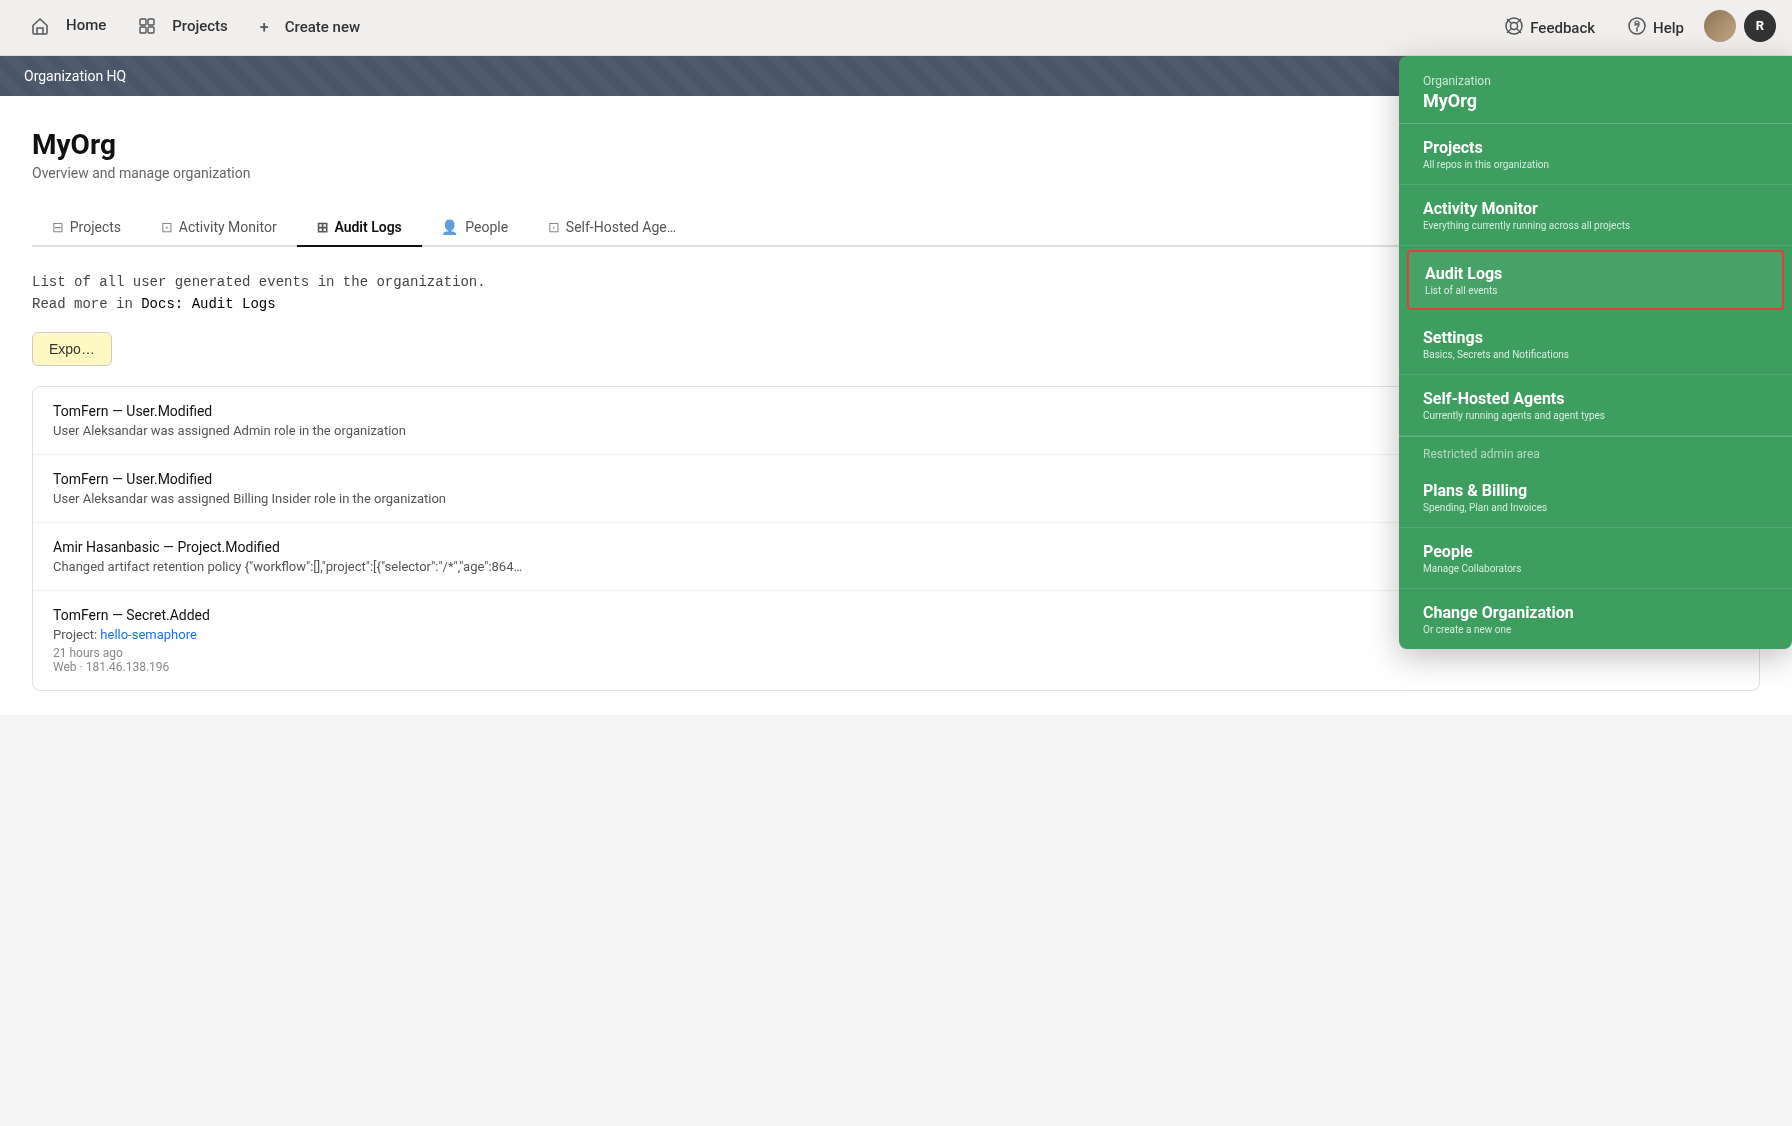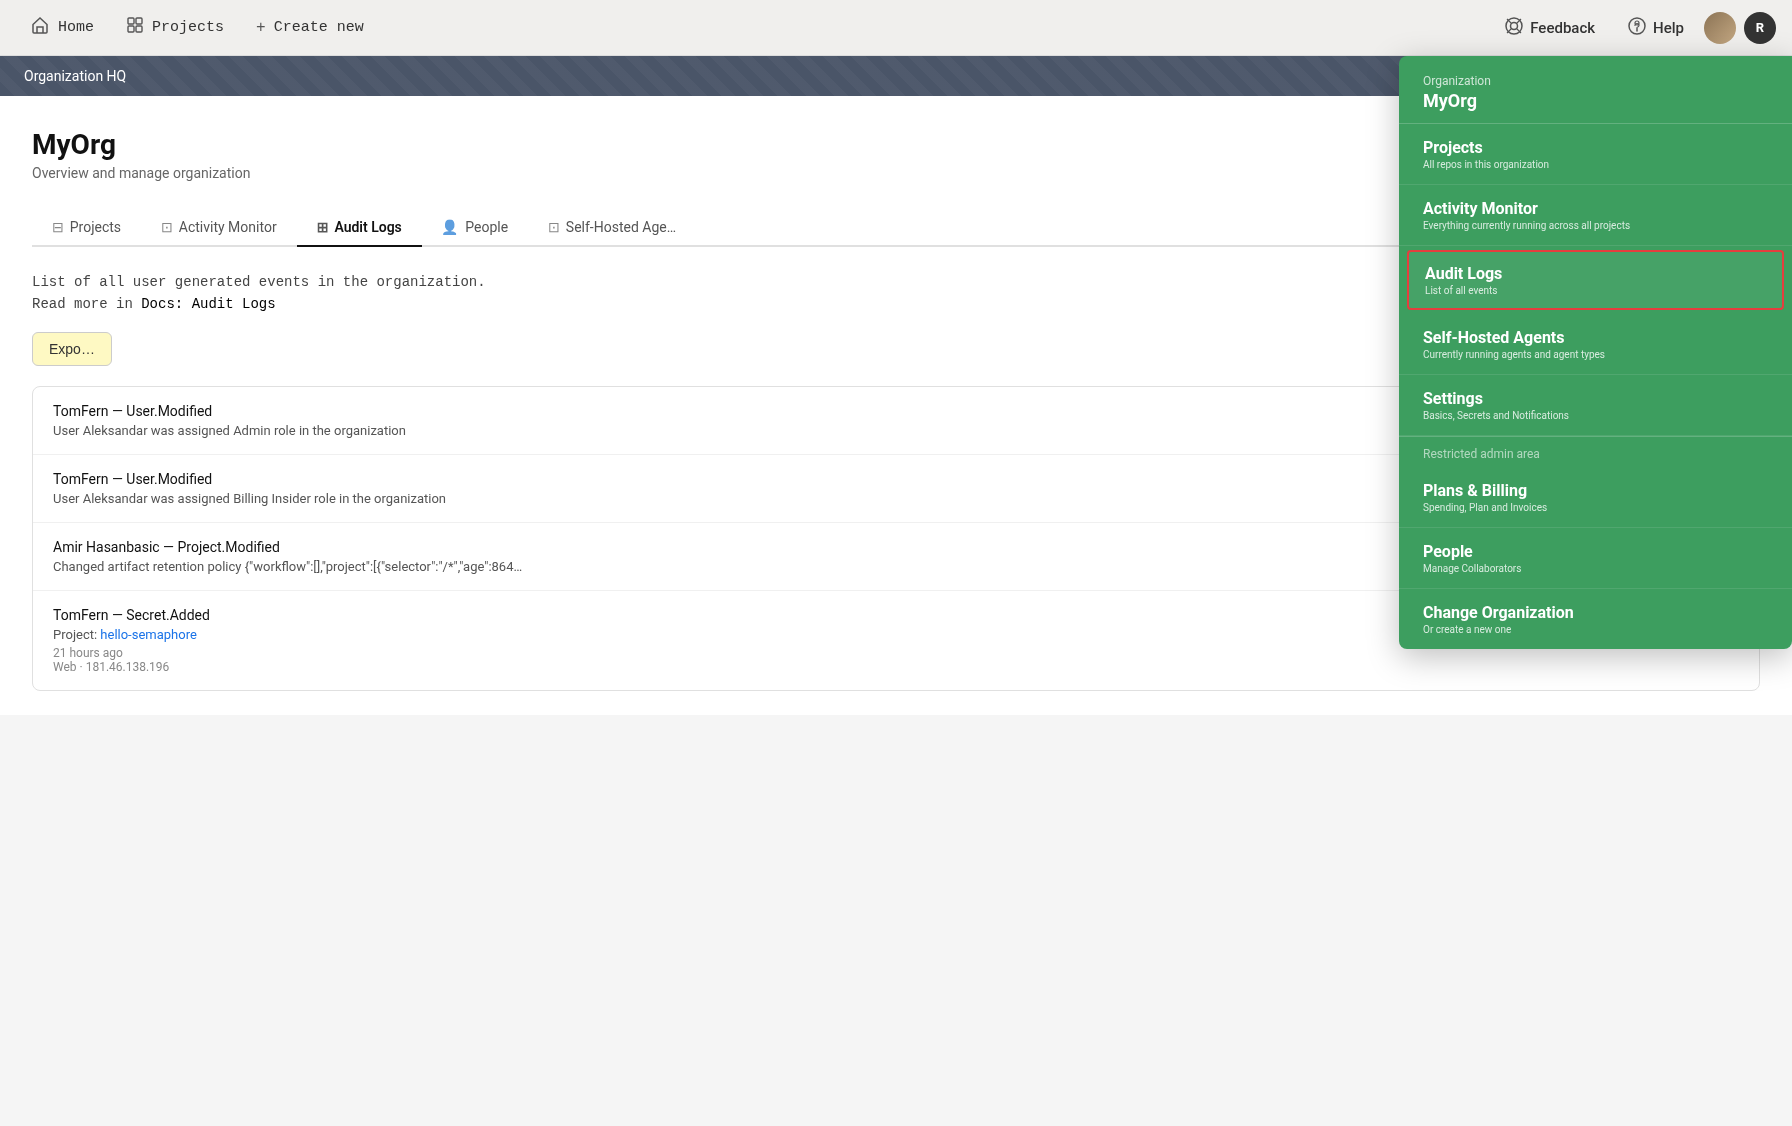--- a/index.html
+++ b/index.html
@@ -17,35 +17,33 @@
       z-index: 10;
     }
     .nav-left {
       display: flex;
       align-items: center;
       gap: 4px;
       flex: 1;
     }
     .nav-item {
       display: flex;
-      align-items: center;
-      gap: 8px;
+      align-items: flex-start;
+      gap: 16px;
       padding: 6px 14px;
       border-radius: 6px;
       cursor: pointer;
       font-size: 15px;
       color: #333;
       font-weight: 500;
       text-decoration: none;
-      font-family: Liberation Mono, monospace;
     }
     .nav-item .nav-icon { font-size: 18px; color: #555; }
     .nav-right {
       display: flex;
-      align-items: center;
       gap: 8px;
     }
     .nav-right-item {
       display: flex;
       align-items: center;
       gap: 6px;
       padding: 6px 12px;
       border-radius: 6px;
       cursor: pointer;
       font-size: 15px;
@@ -391,27 +389,27 @@
     <div class="dropdown-item-title">Activity Monitor</div>
     <div class="dropdown-item-desc">Everything currently running across all projects</div>
   </div>
 
   <div class="dropdown-item active">
     <div class="dropdown-item-title">Audit Logs</div>
     <div class="dropdown-item-desc">List of all events</div>
   </div>
 
   <div class="dropdown-item">
+    <div class="dropdown-item-title">Settings</div>
+    <div class="dropdown-item-desc">Basics, Secrets and Notifications</div>
+  </div>
+
+  <div class="dropdown-item">
     <div class="dropdown-item-title">Self-Hosted Agents</div>
     <div class="dropdown-item-desc">Currently running agents and agent types</div>
-  </div>
-
-  <div class="dropdown-item">
-    <div class="dropdown-item-title">Settings</div>
-    <div class="dropdown-item-desc">Basics, Secrets and Notifications</div>
   </div>
 
   <div class="dropdown-divider-label">Restricted admin area</div>
 
   <div class="dropdown-item">
     <div class="dropdown-item-title">Plans &amp; Billing</div>
     <div class="dropdown-item-desc">Spending, Plan and Invoices</div>
   </div>
 
   <div class="dropdown-item">

